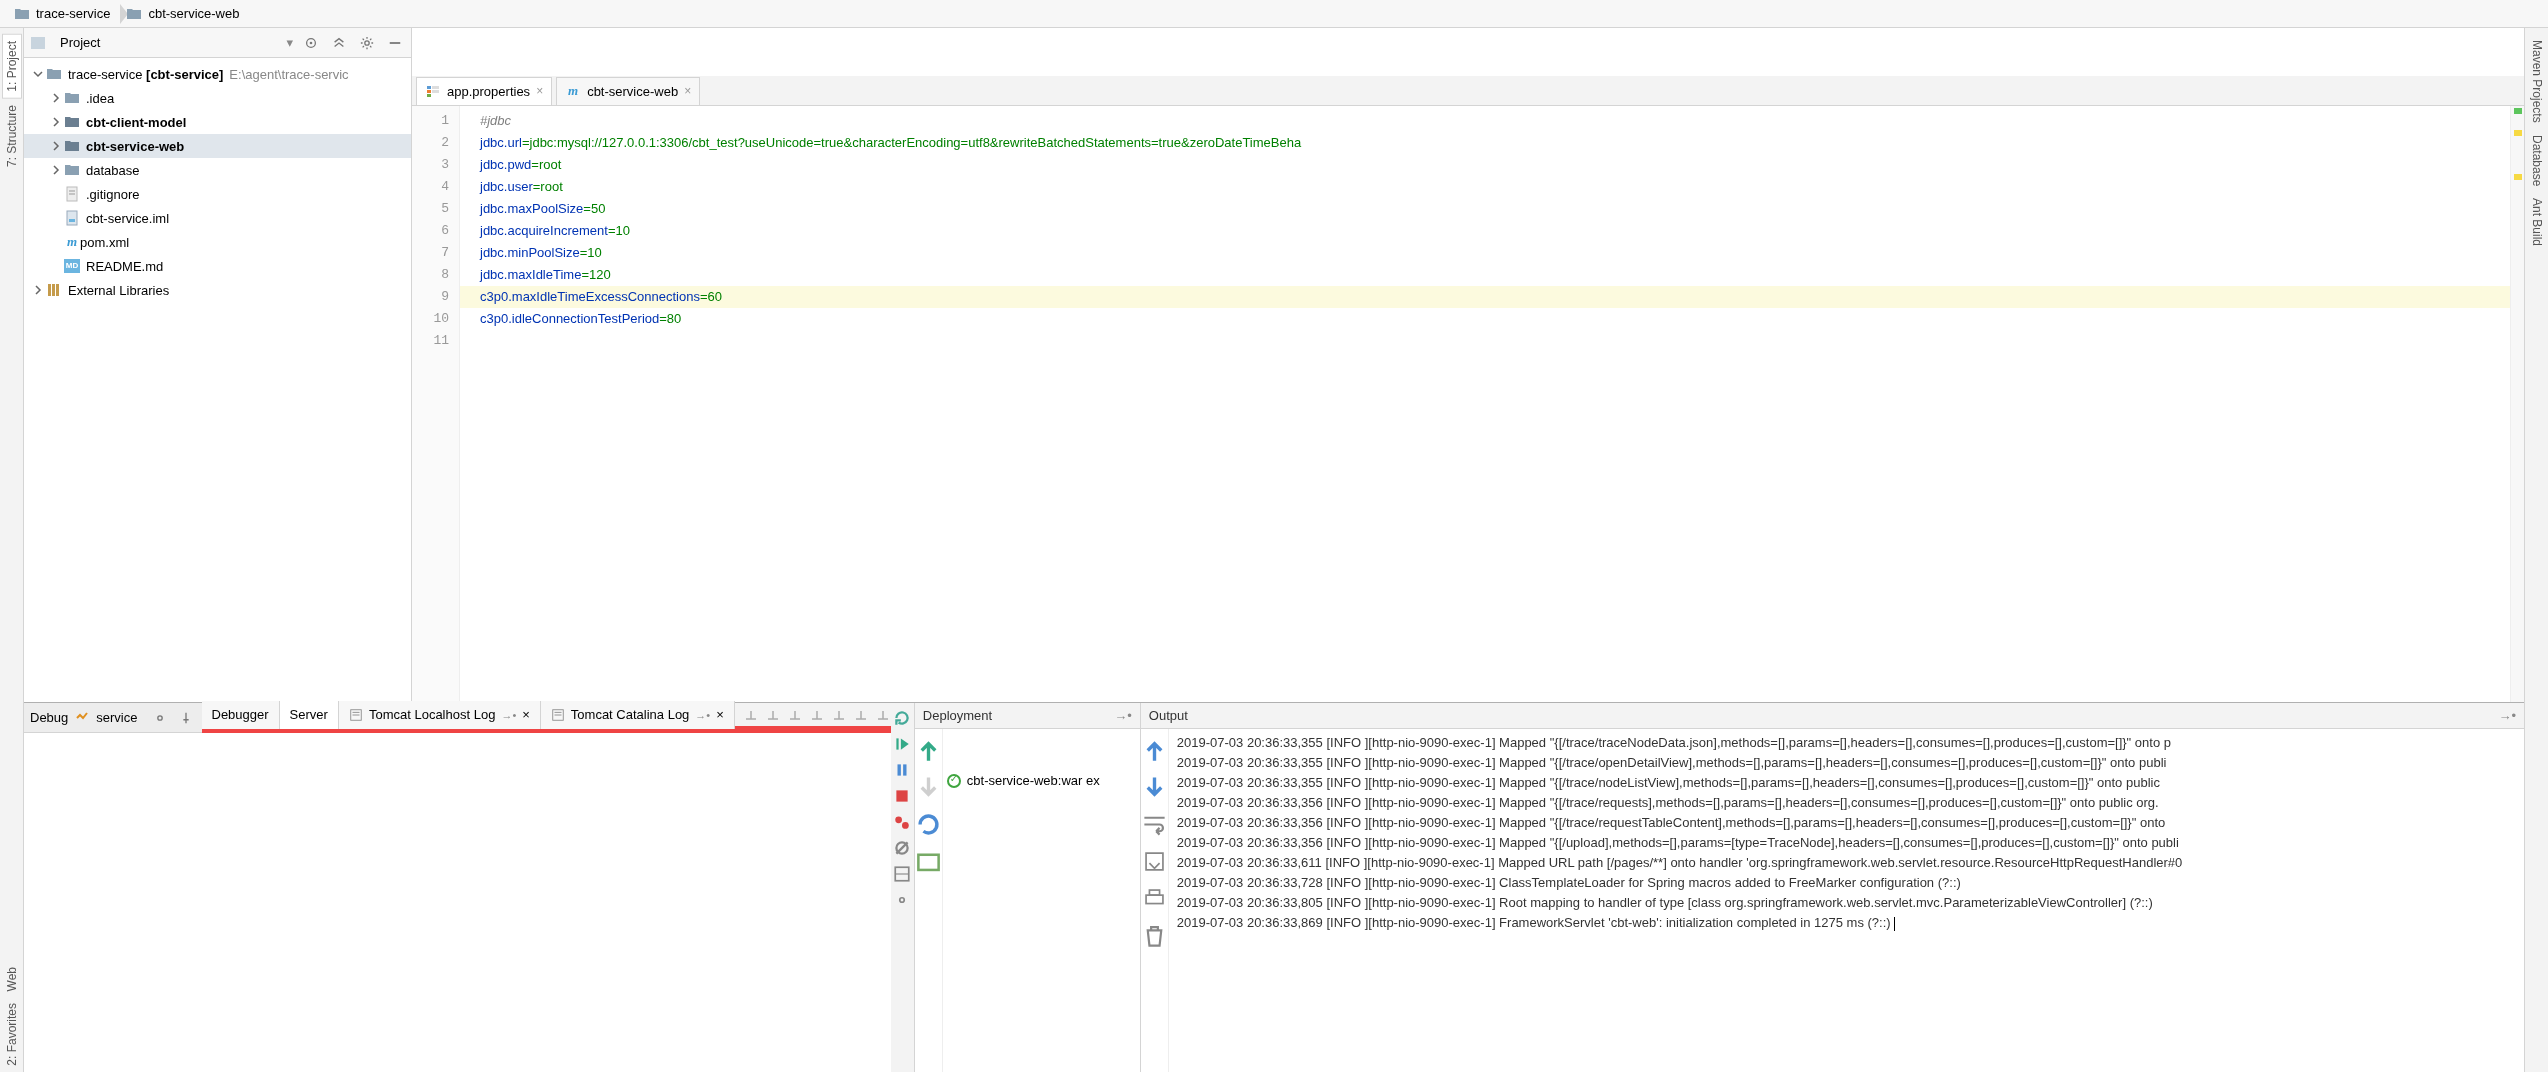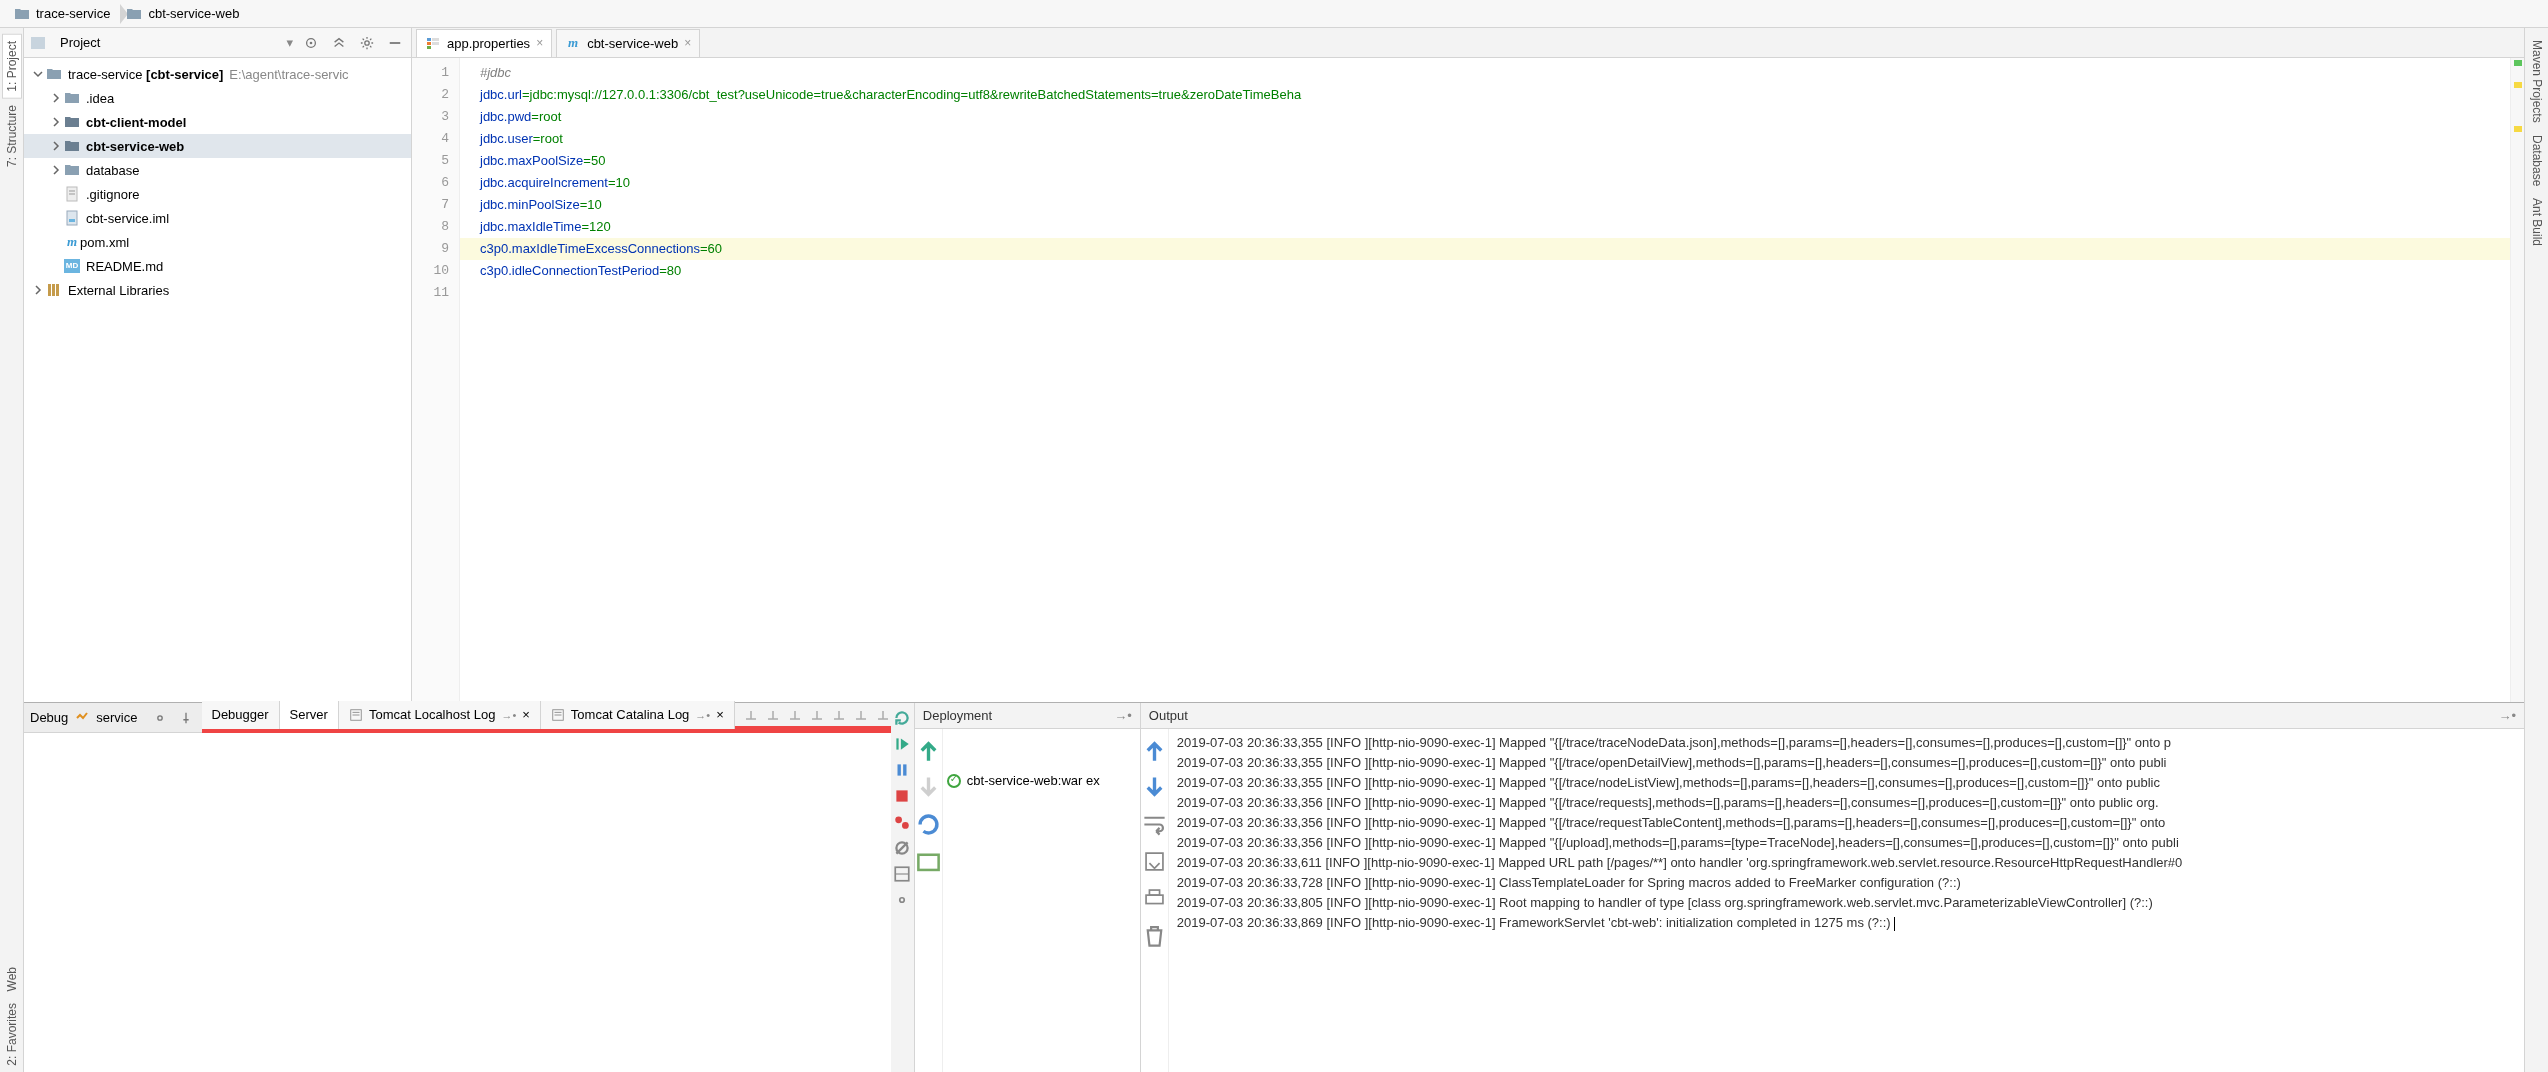--- a/index.html
+++ b/index.html
@@ -25,21 +25,21 @@
 .tree-row{display:flex;align-items:center;height:24px;padding-left:8px;white-space:nowrap;cursor:pointer;}
 .tree-row.selected{background:#e0e6ec;}
 .tree-indent{width:18px;display:inline-block;}
 .arrow{width:12px;height:12px;margin-right:2px;}
 .arrow.empty{visibility:hidden;}
 .folder-icon,.file-icon{width:16px;height:16px;margin-right:6px;}
 .tree-label{color:#000;}
 .tree-label b{font-weight:700;}
 .tree-extra{color:#888;margin-left:6px;}
 .editor-area{flex:1;display:flex;flex-direction:column;min-width:0;}
-.tabs{display:flex;align-items:center;height:30px;background:#f3f3f3;border-bottom:1px solid #d4d4d4;}
+.tabs{display:flex;align-items:center;height:30px;background:#f3f3f3;border-bottom:1px solid #d4d4d4;margin-top:48px;}
 .tab{display:flex;align-items:center;height:28px;padding:0 8px;border:1px solid #d4d4d4;border-bottom:none;background:#f7f7f7;margin-left:4px;cursor:pointer;gap:6px;}
 .tab.active{background:#fff;}
 .tab .close{color:#999;font-size:12px;}
 .editor-body{flex:1;display:flex;overflow:hidden;}
 .gutter{width:48px;background:#fafafa;border-right:1px solid #eee;text-align:right;padding-top:4px;}
 .gutter div{height:22px;line-height:22px;padding-right:10px;color:#999;font-family:"Consolas","Courier New",monospace;font-size:13px;}
 .code{flex:1;padding-top:4px;overflow:hidden;font-family:"Consolas","Courier New",monospace;font-size:14px;}
 .code-line{height:22px;line-height:22px;padding-left:20px;white-space:pre;}
 .code-line.hl{background:#fcfade;}
 .cmt{color:#808080;font-style:italic;}

